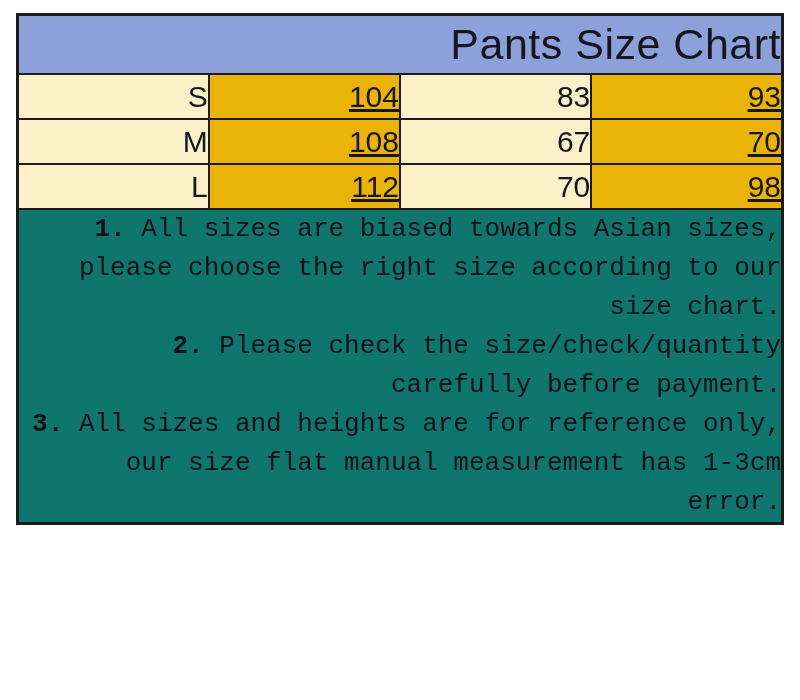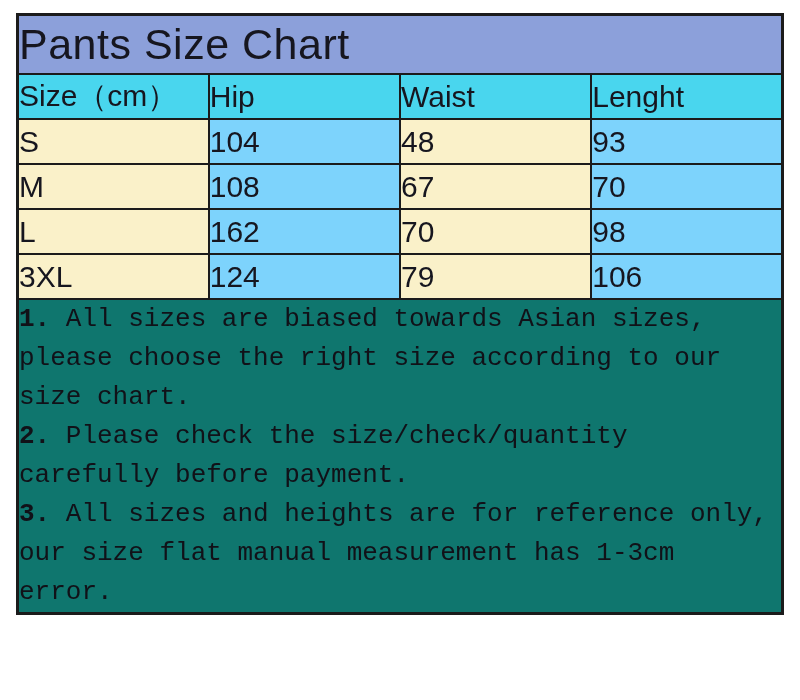--- a/index.html
+++ b/index.html
@@ -21,21 +21,21 @@
     position: absolute;
     left: 16px;
     top: 13px;
     width: 768px;
     border-collapse: collapse;
     table-layout: fixed;
     border: 3px solid #1b1b1b;
   }
   table.size-chart td {
     border: 2px solid #1b1b1b;
-    text-align: left;
+    text-align: right;
     vertical-align: middle;
     color: #16161f;
     padding: 0;
     overflow: hidden;
   }
   td.title-cell {
     background: #8ca0da;
     height: 57px;
     font-size: 43px;
     font-weight: 400;
@@ -45,21 +45,21 @@
     background: #49d6ee;
     height: 43px;
     font-size: 30px;
     color: #10202c;
   }
   td.data {
     height: 43px;
     font-size: 30px;
   }
   td.c0, td.c2 { background: #faf1c9; }
-  td.c1, td.c3 { background: #7dd3fc; }
+  td.c1, td.c3 { background: #eab308; text-decoration: underline; }
   td.notes-cell {
     background: #0f766e;
     height: 230px;
     text-align: left;
     vertical-align: top;
     padding: 4px 8px 0 8px;
     font-family: Liberation Mono, monospace;
   }
   p.note {
     margin: 0;
@@ -72,50 +72,38 @@
 </style>
 </head>
 <body>
 
 <div class="stage">
   <table class="size-chart">
     <tbody>
       <tr>
         <td colspan="4" class="title-cell">Pants Size Chart</td>
       </tr>
-      <tr>
-          <td class="head-cell">Size（cm）</td>
-          <td class="head-cell">Hip</td>
-          <td class="head-cell">Waist</td>
-          <td class="head-cell">Lenght</td>
-        </tr>
 
       <tr>
           <td class="data c0">S</td>
           <td class="data c1">104</td>
-          <td class="data c2">48</td>
+          <td class="data c2">83</td>
           <td class="data c3">93</td>
         </tr>
         <tr>
           <td class="data c0">M</td>
           <td class="data c1">108</td>
           <td class="data c2">67</td>
           <td class="data c3">70</td>
         </tr>
         <tr>
           <td class="data c0">L</td>
-          <td class="data c1">162</td>
+          <td class="data c1">112</td>
           <td class="data c2">70</td>
           <td class="data c3">98</td>
-        </tr>
-        <tr>
-          <td class="data c0">3XL</td>
-          <td class="data c1">124</td>
-          <td class="data c2">79</td>
-          <td class="data c3">106</td>
         </tr>
         <tr>
         <td colspan="4" class="notes-cell">
             <p class="note"><b>1.</b> <span>All sizes are biased towards Asian sizes, please choose the right size according to our size chart.</span></p>
             <p class="note"><b>2.</b> <span>Please check the size/check/quantity carefully before payment.</span></p>
             <p class="note"><b>3.</b> <span>All sizes and heights are for reference only, our size flat manual measurement has 1-3cm error.</span></p>
           </td>
       </tr>
     </tbody>
   </table>

